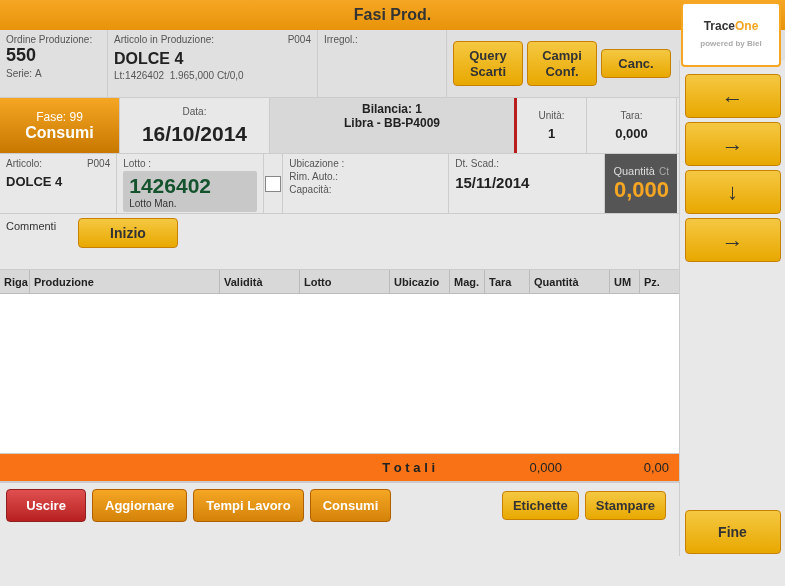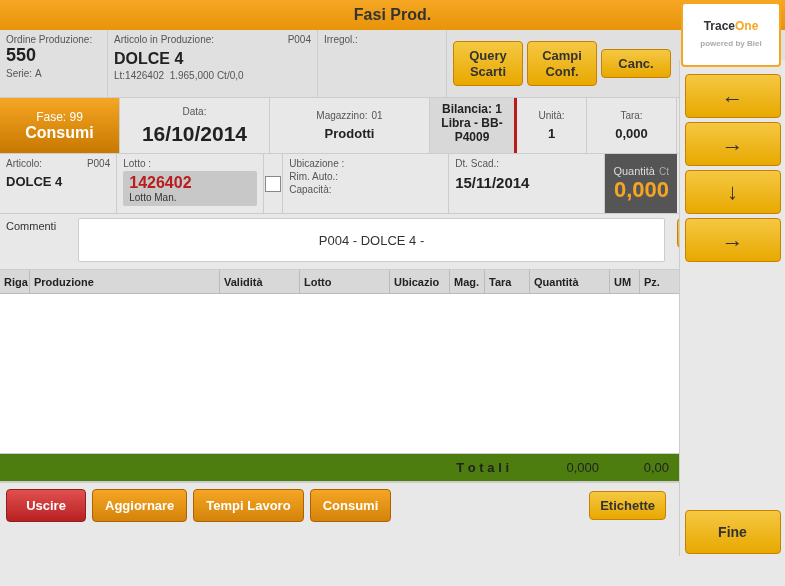--- a/index.html
+++ b/index.html
@@ -145,21 +145,21 @@
     .row3 {
       display: flex;
       height: 60px;
       border-bottom: 1px solid #ccc;
       background: #e8e8e8;
     }
 
     .art-cell { width: 120px; }
     .lotto-cell { width: 150px; }
     .lotto-inner { background: #c8c8c8; padding: 3px 6px; margin-top: 2px; border-radius: 2px; }
-    .lotto-val { font-size: 16px; font-weight: bold; color: #b91c1c; }
+    .lotto-val { font-size: 21px; font-weight: bold; color: #14532d; }
     .lotto-sub { font-size: 10px; color: #333; }
 
     .ubic-cell { width: 170px; }
     .dtscad-cell { width: 160px; }
     .qty-cell {
       flex: 1;
       background: #555;
       display: flex;
       flex-direction: column;
       align-items: flex-end;
@@ -265,26 +265,27 @@
       font-size: 22px;
       font-weight: bold;
       color: #333;
       cursor: pointer;
     }
 
     
     .totali-row {
       display: flex;
       height: 28px;
-      background: #4d7c0f;
+      background: #f97316;
       align-items: center;
       border-bottom: 1px solid #ccc;
       font-size: 13px;
       color: #222;
       padding: 0 6px;
+      gap: 37px;
     }
     .totali-label { flex: 1; text-align: right; padding-right: 20px; font-weight: bold; }
     .totali-val1 { width: 80px; text-align: right; padding-right: 10px; }
     .totali-val2 { width: 60px; text-align: right; margin-right: 110px; }
 
     
     .bottom-bar {
       display: flex;
       height: 46px;
       background: #e8e8e8;
@@ -362,27 +363,20 @@
     <div class="fase-cell">
       <span class="fase-label">
         <span>Fase:</span>&nbsp;<span>99</span>
       </span>
       <span class="fase-name">Consumi</span>
     </div>
     <div class="cell data-cell">
       <span class="cell-label">Data:</span>
       <span class="cell-value" style="font-size:21px;">16/10/2014</span>
     </div>
-    <div class="cell mag-cell">
-      <div style="display:flex;gap:4px;align-items:baseline;">
-        <span class="cell-label">Magazzino:</span>
-        <span class="cell-label">01</span>
-      </div>
-      <span class="cell-value">Prodotti</span>
-    </div>
     <div class="bilancia-cell">
       <div>
         <div class="bilancia-text">Bilancia: 1</div>
         <div class="bilancia-text">Libra - BB-P4009</div>
       </div>
     </div>
     <div class="cell unita-cell">
       <span class="cell-label">Unità:</span>
       <span class="cell-value">1</span>
     </div>
@@ -423,23 +417,20 @@
       <div style="position:relative;width:100%;display:flex;align-items:baseline;justify-content:flex-end;gap:4px;">
         <span class="qty-label">Quantità</span>
         <span style="font-size:10px;color:#aaa;">Ct</span>
       </div>
       <span class="qty-value">0,000</span>
     </div>
   </div>
 
   <div class="row-comment">
     <span class="comment-label">Commenti</span>
-    <div class="comment-box">
-      <span>P004 - DOLCE 4 -</span>
-    </div>
     <button class="btn-inizio">Inizio</button>
   </div>
 
   <div class="table-header">
     <div class="th th-riga">Riga</div>
     <div class="th th-desc">Produzione</div>
     <div class="th th-valid">Validità</div>
     <div class="th th-lotto">Lotto</div>
     <div class="th th-ubic">Ubicazio</div>
     <div class="th th-mag">Mag.</div>
@@ -457,16 +448,17 @@
     <span class="totali-val2">0,00</span>
   </div>
 
   <div class="bottom-bar">
     <button class="btn-red">Uscire</button>
     <button class="btn-orange">Aggiornare</button>
     <button class="btn-orange">Tempi Lavoro</button>
     <button class="btn-orange">Consumi</button>
     <div class="spacer"></div>
     <button class="btn-yellow">Etichette</button>
+    <button class="btn-yellow">Stampare</button>
     <div style="width:6px;"></div>
     <button class="btn-yellow" style="min-width:90px;">Confermare</button>
   </div>
 </div>
 
 </body></html>

